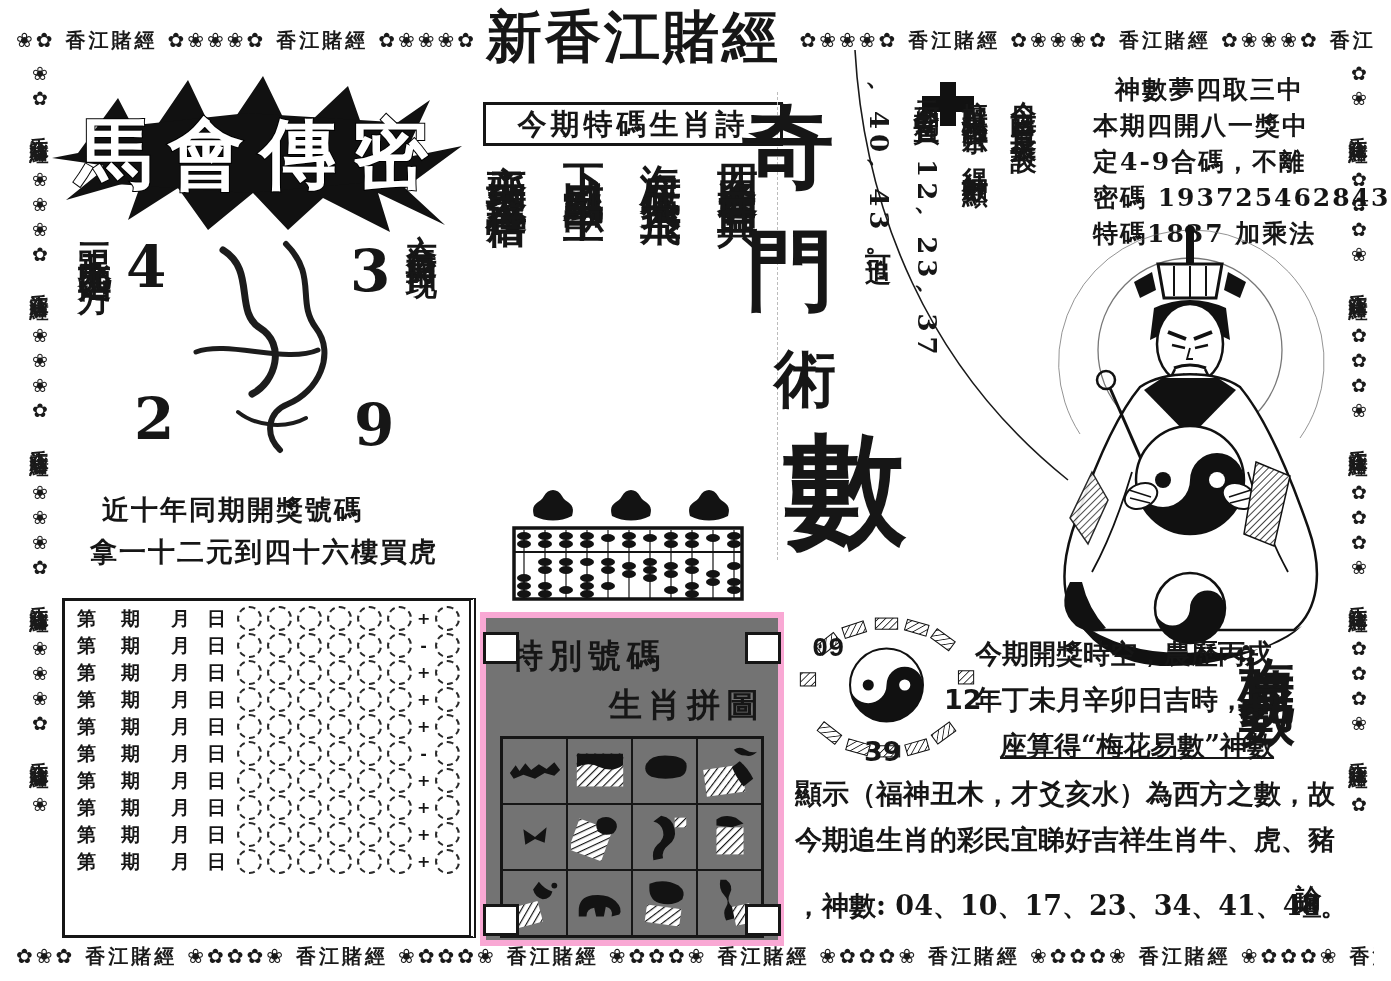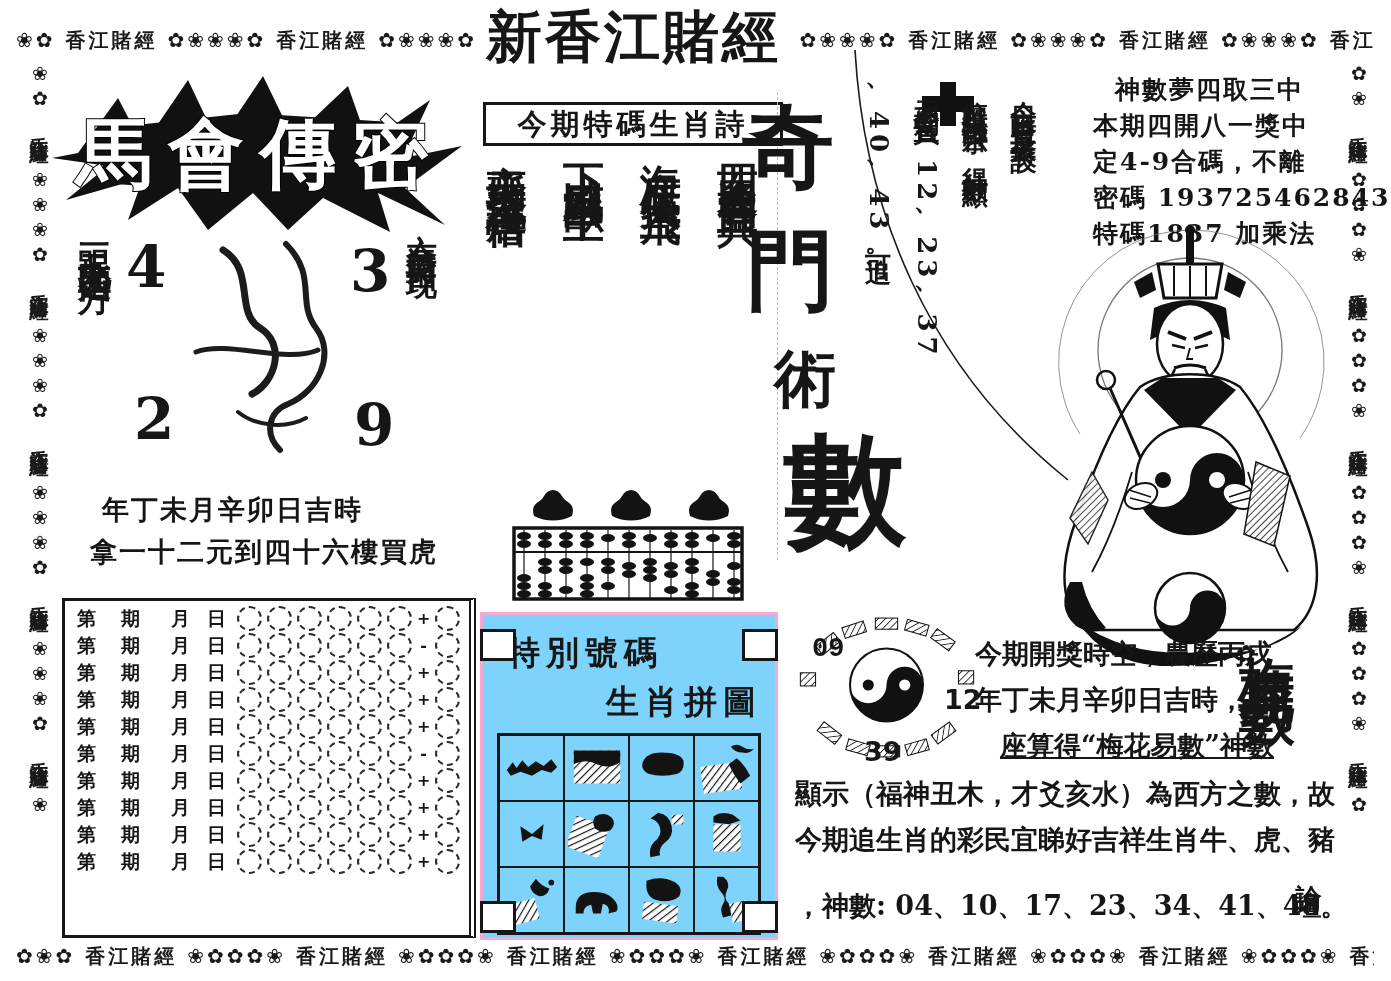--- a/index.html
+++ b/index.html
@@ -35,21 +35,21 @@
   
   .table-box{border:3px solid #161616;border-right:7px double #161616;background:#fff;}
   .table-title{font-size:38px;font-weight:900;letter-spacing:2px;white-space:nowrap;text-align:center;margin-top:4px;}
   .hrow{display:flex;align-items:center;gap:5px;height:27px;padding-left:12px;}
   .lab{font-size:19px;font-weight:800;}
   .lab.di{margin-right:20px;} .lab.qi{margin-right:26px;}
   .lab.yue{margin-right:12px;} .lab.ri{margin-right:6px;}
   .circ{width:21px;height:21px;border:2px dashed #2a2a2a;border-radius:50%;flex:0 0 auto;}
   .sign{font-family:"DejaVu Sans",sans-serif;font-size:16px;font-weight:700;width:13px;text-align:center;}
   
-  .special-box{border:3px solid #f9a8d4;background:#7dd3fc;}
+  .special-box{border:6px solid #f9a8d4;background:#737373;}
   .corner{position:absolute;width:30px;height:26px;border:3px solid #161616;background:#fff;}
   .special-title{font-size:33px;font-weight:800;letter-spacing:6px;white-space:nowrap;}
   .zgrid{display:grid;grid-template-columns:repeat(4,1fr);grid-auto-rows:66px;border:2px solid #161616;}
   .cell{border:1px solid #161616;display:flex;align-items:center;justify-content:center;overflow:hidden;}
   .cell svg{fill:#131313;}
   
   .para-line{font-size:27px;font-weight:600;letter-spacing:0px;white-space:nowrap;}
   .mei-num{font-family:"DejaVu Sans",sans-serif;font-size:27px;font-weight:700;}
   .meihua-title{writing-mode:vertical-rl;font-size:56px;font-weight:800;letter-spacing:12px;line-height:1;}
   .luntan{writing-mode:vertical-rl;font-size:26px;font-weight:700;letter-spacing:8px;}
@@ -101,21 +101,21 @@
 
   <div class="abs" style="left:168px;top:232px;">
     <svg width="175" height="235" viewBox="0 0 175 235" fill="none" stroke="#1c1c1c" stroke-linecap="round">
       <path d="M55,18 C88,38 66,80 92,96 C118,112 108,150 84,162" stroke-width="7"></path>
       <path d="M118,12 C150,44 128,70 148,96 C168,122 150,160 120,172 C100,180 96,202 112,218" stroke-width="6"></path>
       <path d="M28,120 C60,108 118,132 150,118" stroke-width="5"></path>
       <path d="M70,180 C90,196 120,196 138,186" stroke-width="4"></path>
     </svg>
   </div>
 
-  <div class="abs hint" style="left:102px;top:492px;">年丁未月辛卯日吉時</div>
+  <div class="abs hint" style="left:102px;top:492px;">近十年同期開獎號碼</div>
   <div class="abs hint" style="left:90px;top:534px;">拿一十二元到四十六樓買虎</div>
 
   <div class="abs poem-wrap" style="left:486px;top:132px;width:272px;height:356px;">
     <div class="poem-col">四面逢春四五興</div>
     <div class="poem-col">海底居住天上飛</div>
     <div class="poem-col">下山威風獸中王</div>
     <div class="poem-col">齊天大聖護唐僧</div>
   </div>
 
   <div class="abs fold-line" style="left:777px;top:92px;height:468px;"></div>

